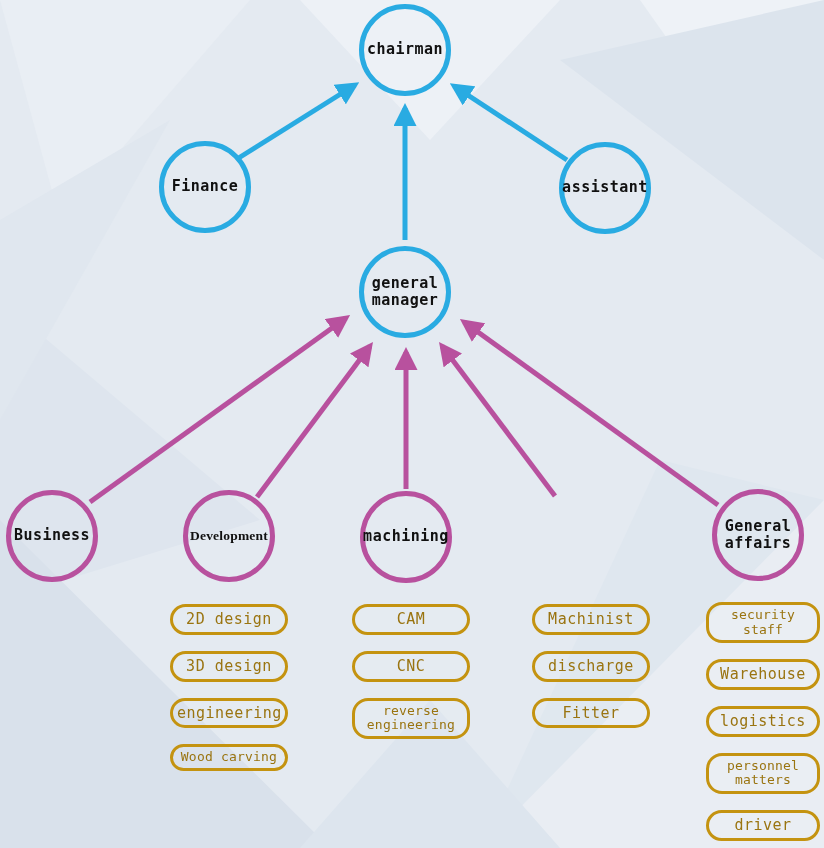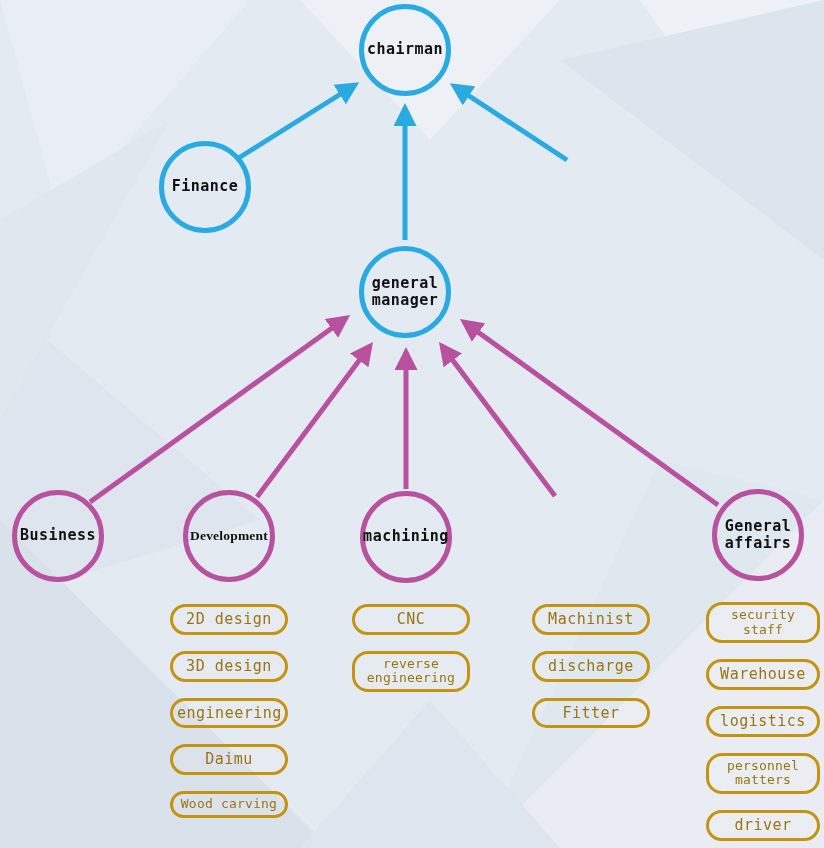--- a/index.html
+++ b/index.html
@@ -83,48 +83,51 @@
     <line x1="555" y1="496" x2="442" y2="346" style="stroke:var(--magenta)" stroke-width="5" marker-end="url(#ah-magenta)"></line>
     <line x1="718" y1="505" x2="464" y2="322" style="stroke:var(--magenta)" stroke-width="5" marker-end="url(#ah-magenta)"></line>
   </svg>
 
   <div class="node" style="left:359px;top:4px">
     <span>chairman</span>
   </div>
   <div class="node" style="left:159px;top:141px">
     <span>Finance</span>
   </div>
+  <div class="node" style="left:559px;top:142px">
+    <span>assistant</span>
+  </div>
   <div class="node" style="left:359px;top:246px">
     <span>general
 manager</span>
   </div>
 
-  <div class="node magenta" style="left:12px;top:490px">
+  <div class="node magenta" style="left:6px;top:490px">
     <span>Business</span>
   </div>
   <div class="node magenta tight" style="left:183px;top:490px">
     <span>Development</span>
   </div>
   <div class="node magenta" style="left:360px;top:491px">
     <span>machining</span>
   </div>
   <div class="node magenta" style="left:712px;top:489px">
     <span>General
 affairs</span>
   </div>
 
   <div class="leafcol" style="left:170px;top:604px;width:118px">
     <div class="leaf">2D design</div>
     <div class="leaf">3D design</div>
     <div class="leaf">engineering</div>
-    <div class="leaf">Daimu</div>
     <div class="leaf small">Wood carving</div>
   </div>
 
   <div class="leafcol" style="left:352px;top:604px;width:118px">
+    <div class="leaf">CAM</div>
     <div class="leaf">CNC</div>
     <div class="leaf small">reverse
 engineering</div>
   </div>
 
   <div class="leafcol" style="left:706px;top:602px;width:114px">
     <div class="leaf small">security
 staff</div>
     <div class="leaf">Warehouse</div>
     <div class="leaf">logistics</div>

